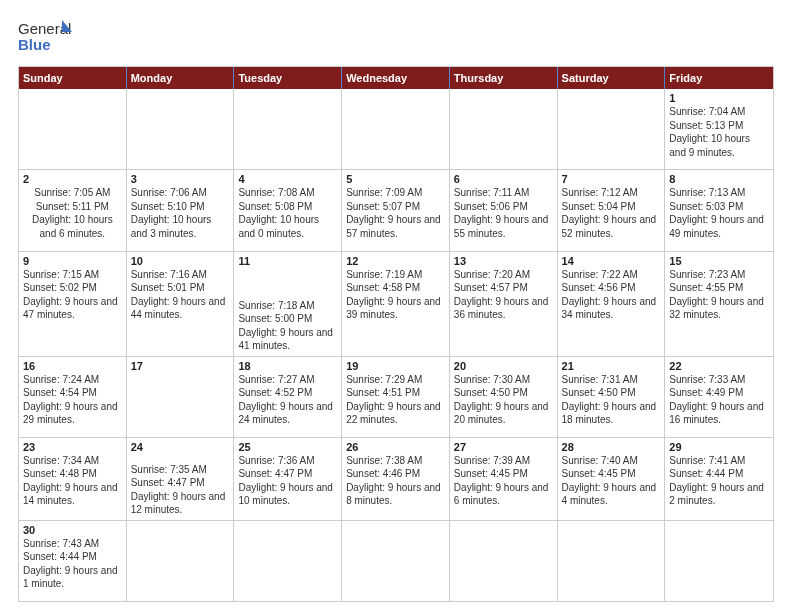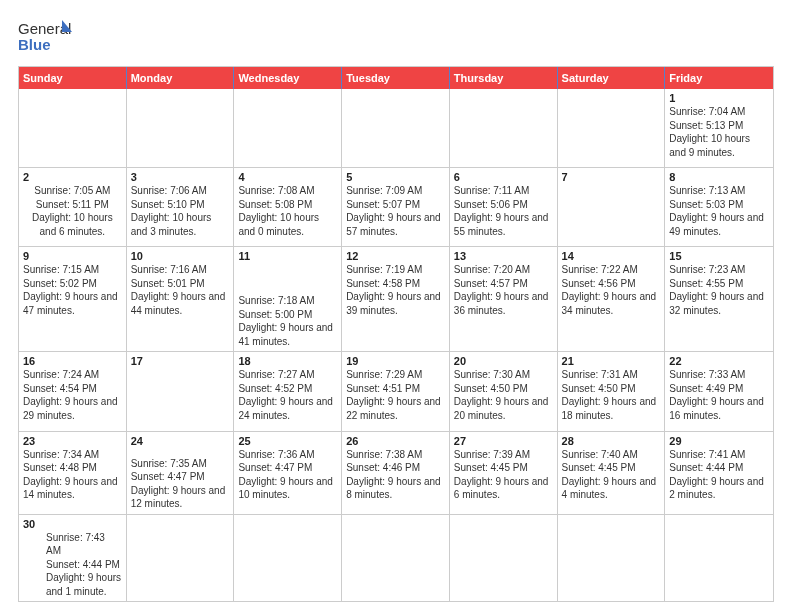--- a/index.html
+++ b/index.html
@@ -43,21 +43,21 @@
     }
     .calendar {
       flex: 1;
       display: flex;
       flex-direction: column;
       border: 1px solid #ccc;
     }
     .cal-header {
       display: grid;
       grid-template-columns: repeat(7, 1fr);
-      background: #ef4444;
+      background: #7f1d1d;
     }
     .cal-header-cell {
       color: #fff;
       font-size: 11px;
       font-weight: bold;
       padding: 5px 4px;
       text-align: left;
       border-right: 1px solid #5580cc;
     }
     .cal-header-cell:last-child { border-right: none; }
@@ -112,22 +112,22 @@
     <div class="title-block">
       <div class="month-title"></div>
       <div class="location"></div>
     </div>
   </div>
 
   <div class="calendar">
     <div class="cal-header">
     <div class="cal-header-cell">Sunday</div>
         <div class="cal-header-cell">Monday</div>
+        <div class="cal-header-cell">Tuesday</div>
         <div class="cal-header-cell">Wednesday</div>
-        <div class="cal-header-cell">Tuesday</div>
         <div class="cal-header-cell">Thursday</div>
         <div class="cal-header-cell">Saturday</div>
         <div class="cal-header-cell">Friday</div>
       </div>
     <div class="cal-body">
     <div class="cal-row">
           <div class="cal-cell empty"></div>
           <div class="cal-cell empty"></div>
           <div class="cal-cell empty"></div>
           <div class="cal-cell empty"></div>
@@ -166,20 +166,23 @@
 Daylight: 9 hours and 57 minutes.</div>
           </div>
           <div class="cal-cell">
             <span class="day-num">6</span>
             <div class="cell-info" style="white-space: pre-line;">Sunrise: 7:11 AM
 Sunset: 5:06 PM
 Daylight: 9 hours and 55 minutes.</div>
           </div>
           <div class="cal-cell">
             <span class="day-num">7</span>
+            <div class="cell-info" style="white-space: pre-line;">Sunrise: 7:12 AM
+Sunset: 5:04 PM
+Daylight: 9 hours and 52 minutes.</div>
           </div>
           <div class="cal-cell">
             <span class="day-num">8</span>
             <div class="cell-info" style="white-space: pre-line;">Sunrise: 7:13 AM
 Sunset: 5:03 PM
 Daylight: 9 hours and 49 minutes.</div>
           </div>
         </div>
         <div class="cal-row">
           <div class="cal-cell">
@@ -306,21 +309,21 @@
           <div class="cal-cell">
             <span class="day-num">29</span>
             <div class="cell-info" style="white-space: pre-line;">Sunrise: 7:41 AM
 Sunset: 4:44 PM
 Daylight: 9 hours and 2 minutes.</div>
           </div>
         </div>
         <div class="cal-row">
           <div class="cal-cell">
             <span class="day-num">30</span>
-            <div class="cell-info" style="white-space: pre-line; margin-left: 23px;">Sunrise: 7:43 AM
+            <div class="cell-info" style="white-space: pre-line;">Sunrise: 7:43 AM
 Sunset: 4:44 PM
 Daylight: 9 hours and 1 minute.</div>
           </div>
           <div class="cal-cell empty"></div>
           <div class="cal-cell empty"></div>
           <div class="cal-cell empty"></div>
           <div class="cal-cell empty"></div>
           <div class="cal-cell empty"></div>
           <div class="cal-cell empty"></div>
         </div>

